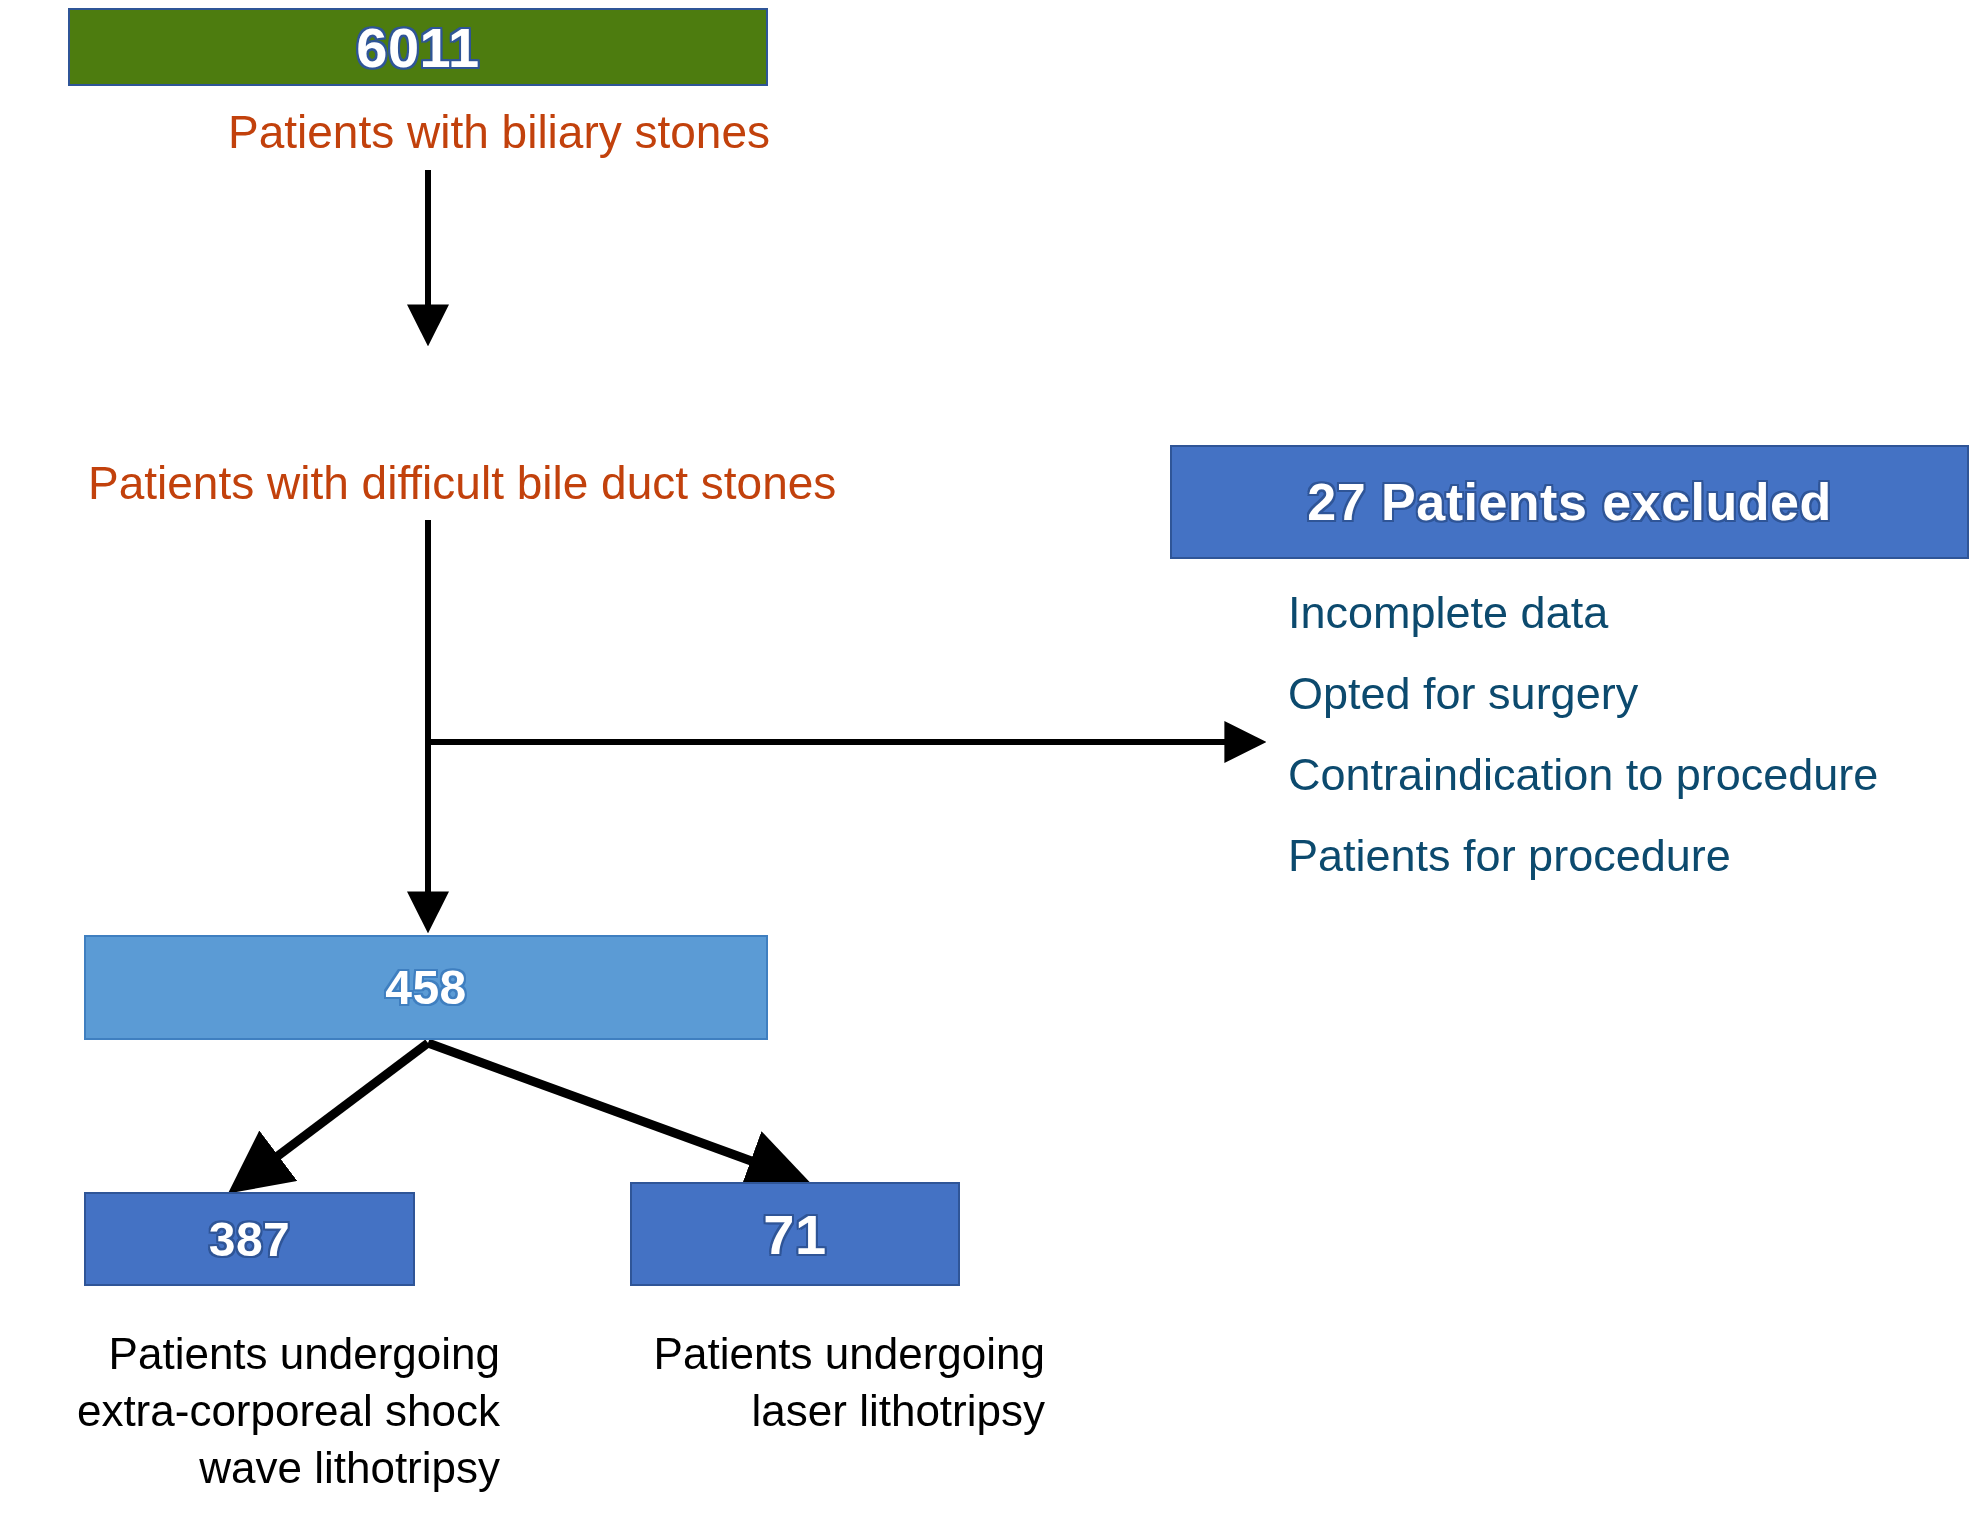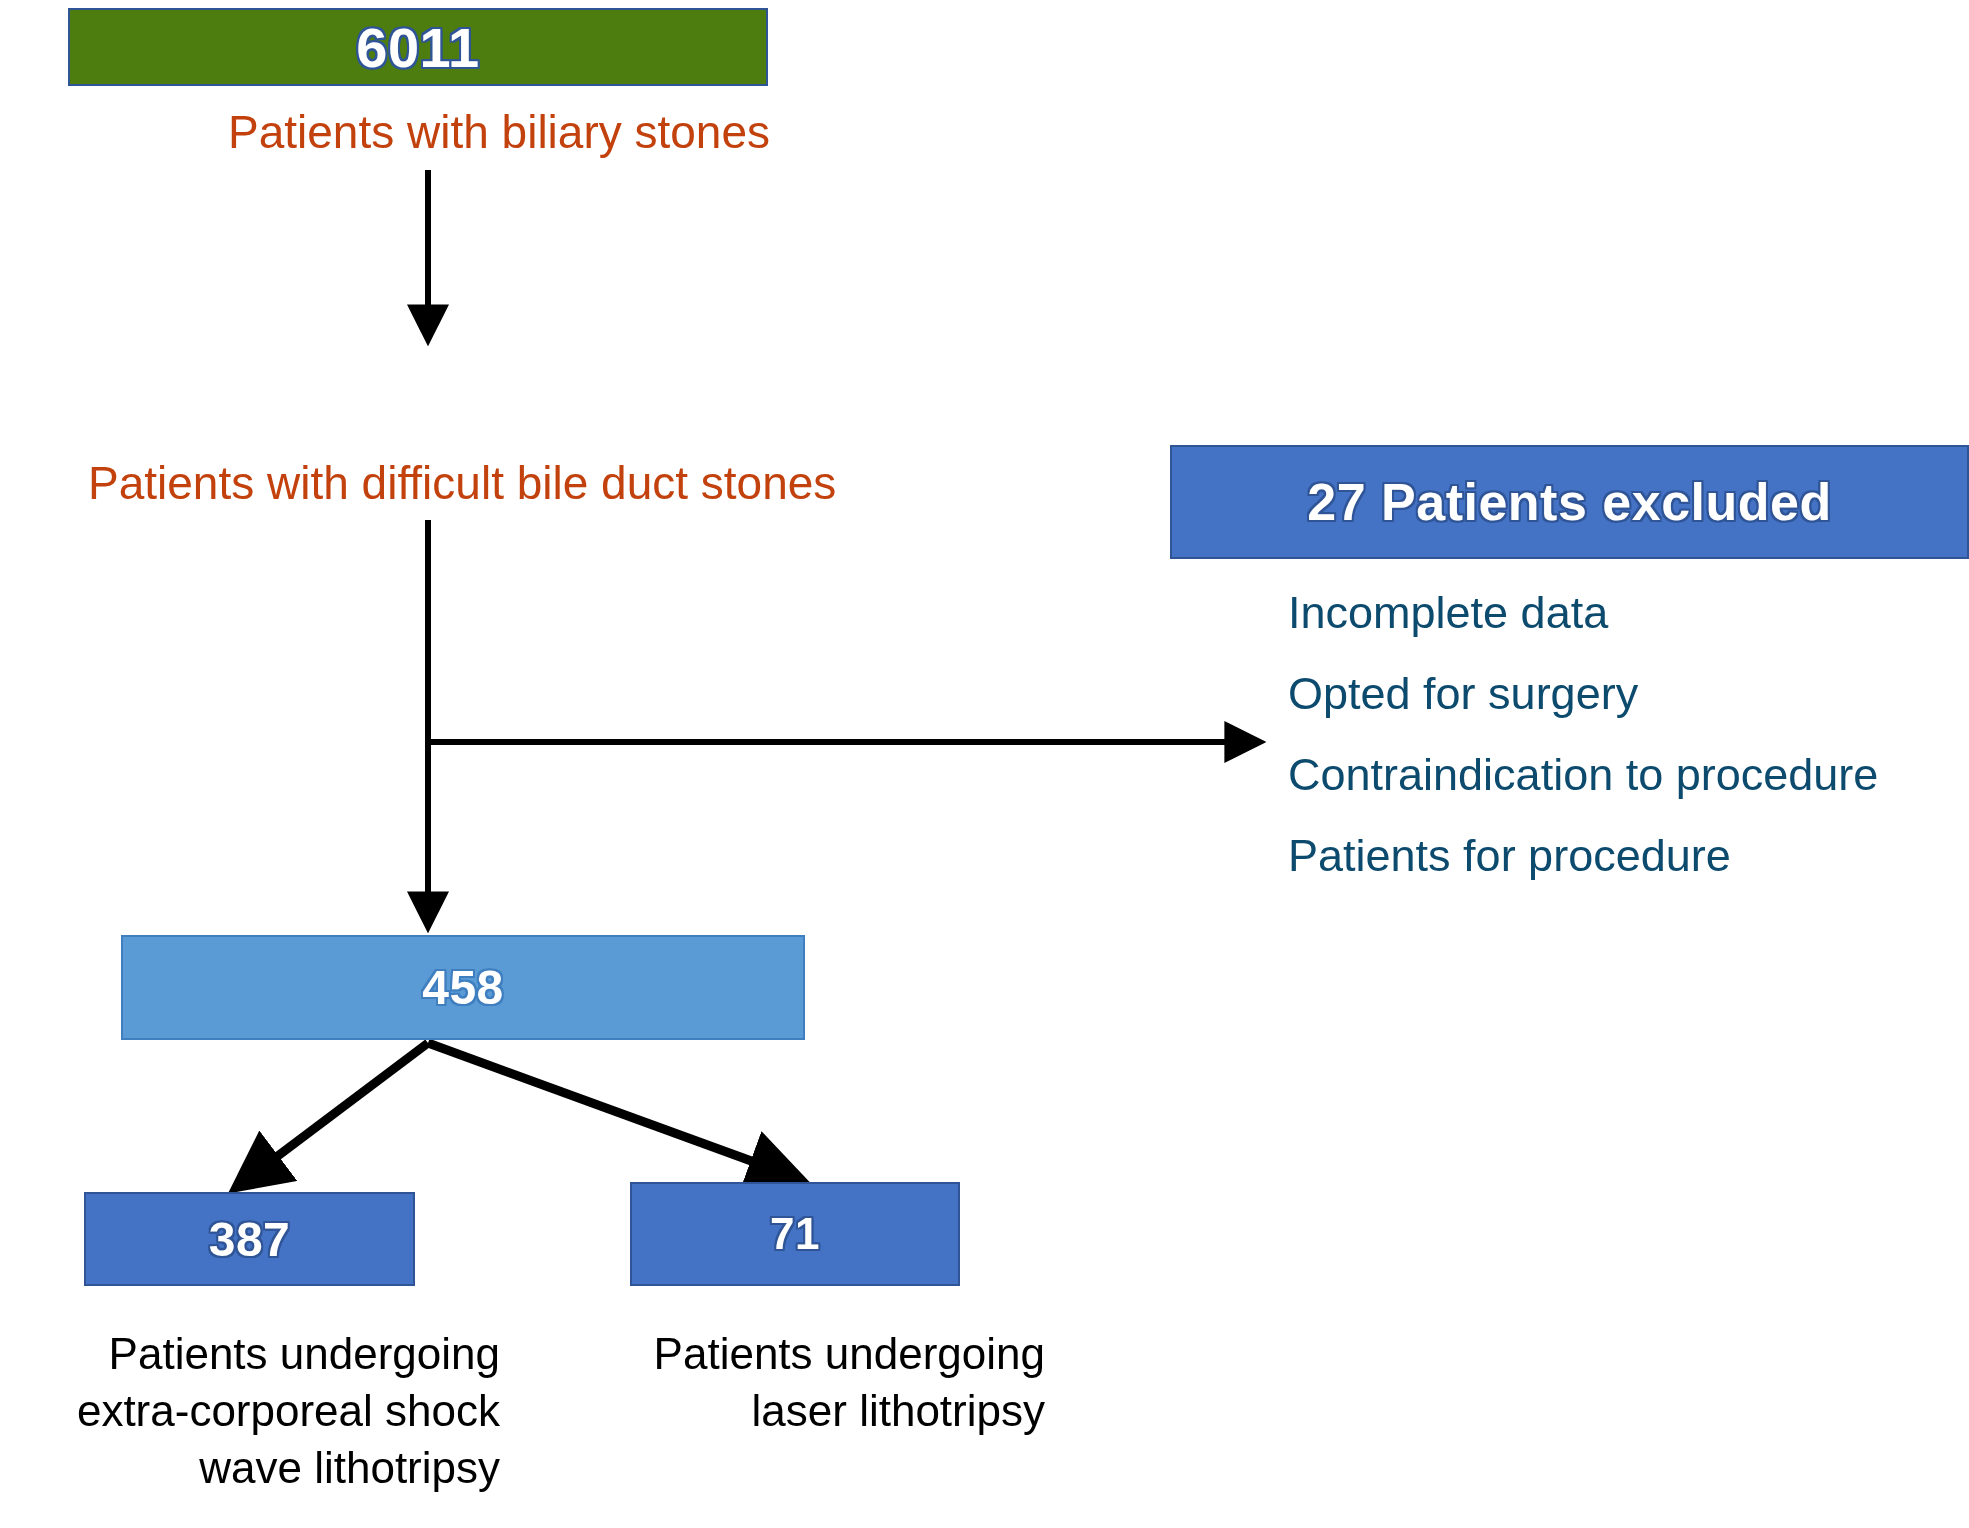--- a/index.html
+++ b/index.html
@@ -57,21 +57,20 @@
   #box-excluded {
     left: 1170px; top: 445px; width: 799px; height: 114px;
     background: #4472c4;
   }
   #box-excluded .node-value { font-size: 52px; }
 
   #box-458 {
     left: 84px;  top: 935px; width: 684px; height: 105px;
     background: #5b9bd5;
     border-color: #3f7fc0;
-    margin-left: 37px;
   }
   #box-458 .node-value {
     font-size: 48px;
     text-shadow:
       -2px -2px 0 #3f7fc0,
        2px -2px 0 #3f7fc0,
       -2px  2px 0 #3f7fc0,
        2px  2px 0 #3f7fc0,
        0px  2px 0 #3f7fc0,
        2px  0px 0 #3f7fc0,
@@ -82,21 +81,21 @@
   #box-387 {
     left: 84px;  top: 1192px; width: 331px; height: 94px;
     background: #4472c4;
   }
   #box-387 .node-value { font-size: 48px; }
 
   #box-71 {
     left: 630px; top: 1182px; width: 330px; height: 104px;
     background: #4472c4;
   }
-  #box-71 .node-value { font-size: 44px; text-align: right; }
+  #box-71 .node-value { font-size: 56px; text-align: right; }
 
   
   .caption {
     position: absolute;
     color: #c2410c;
     font-size: 46px;
     line-height: 1.22;
     white-space: nowrap;
     text-align: center;
   }

